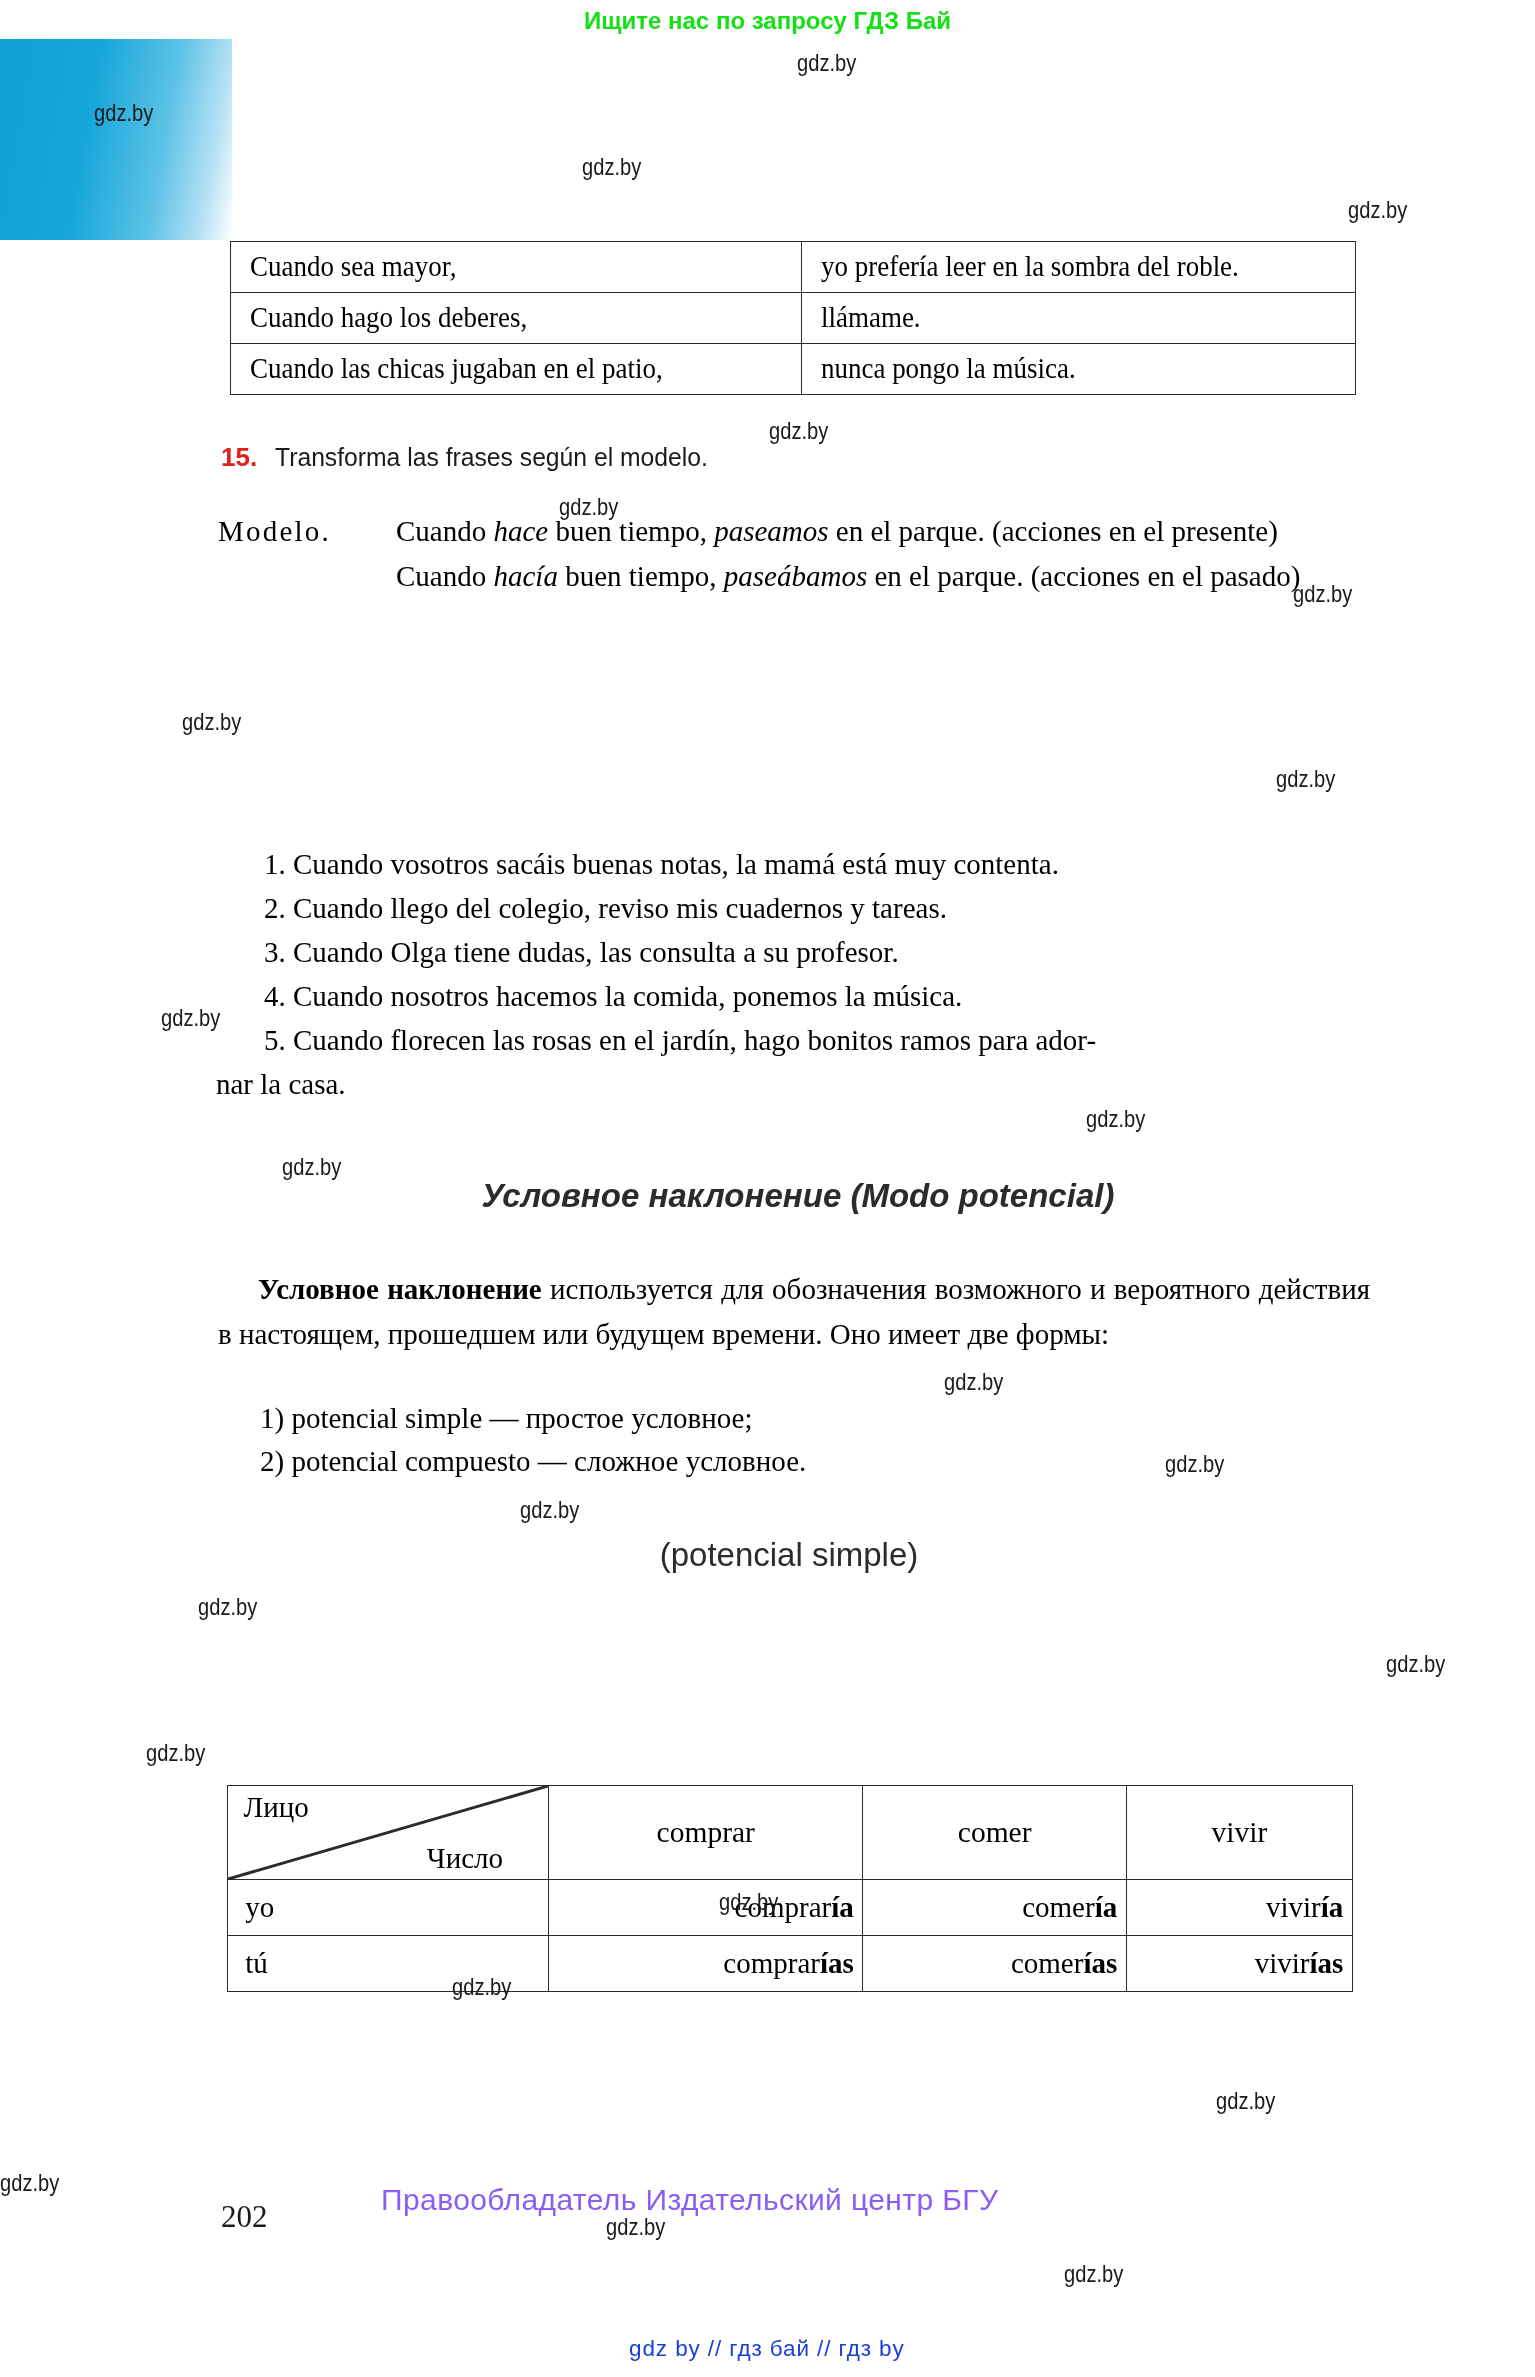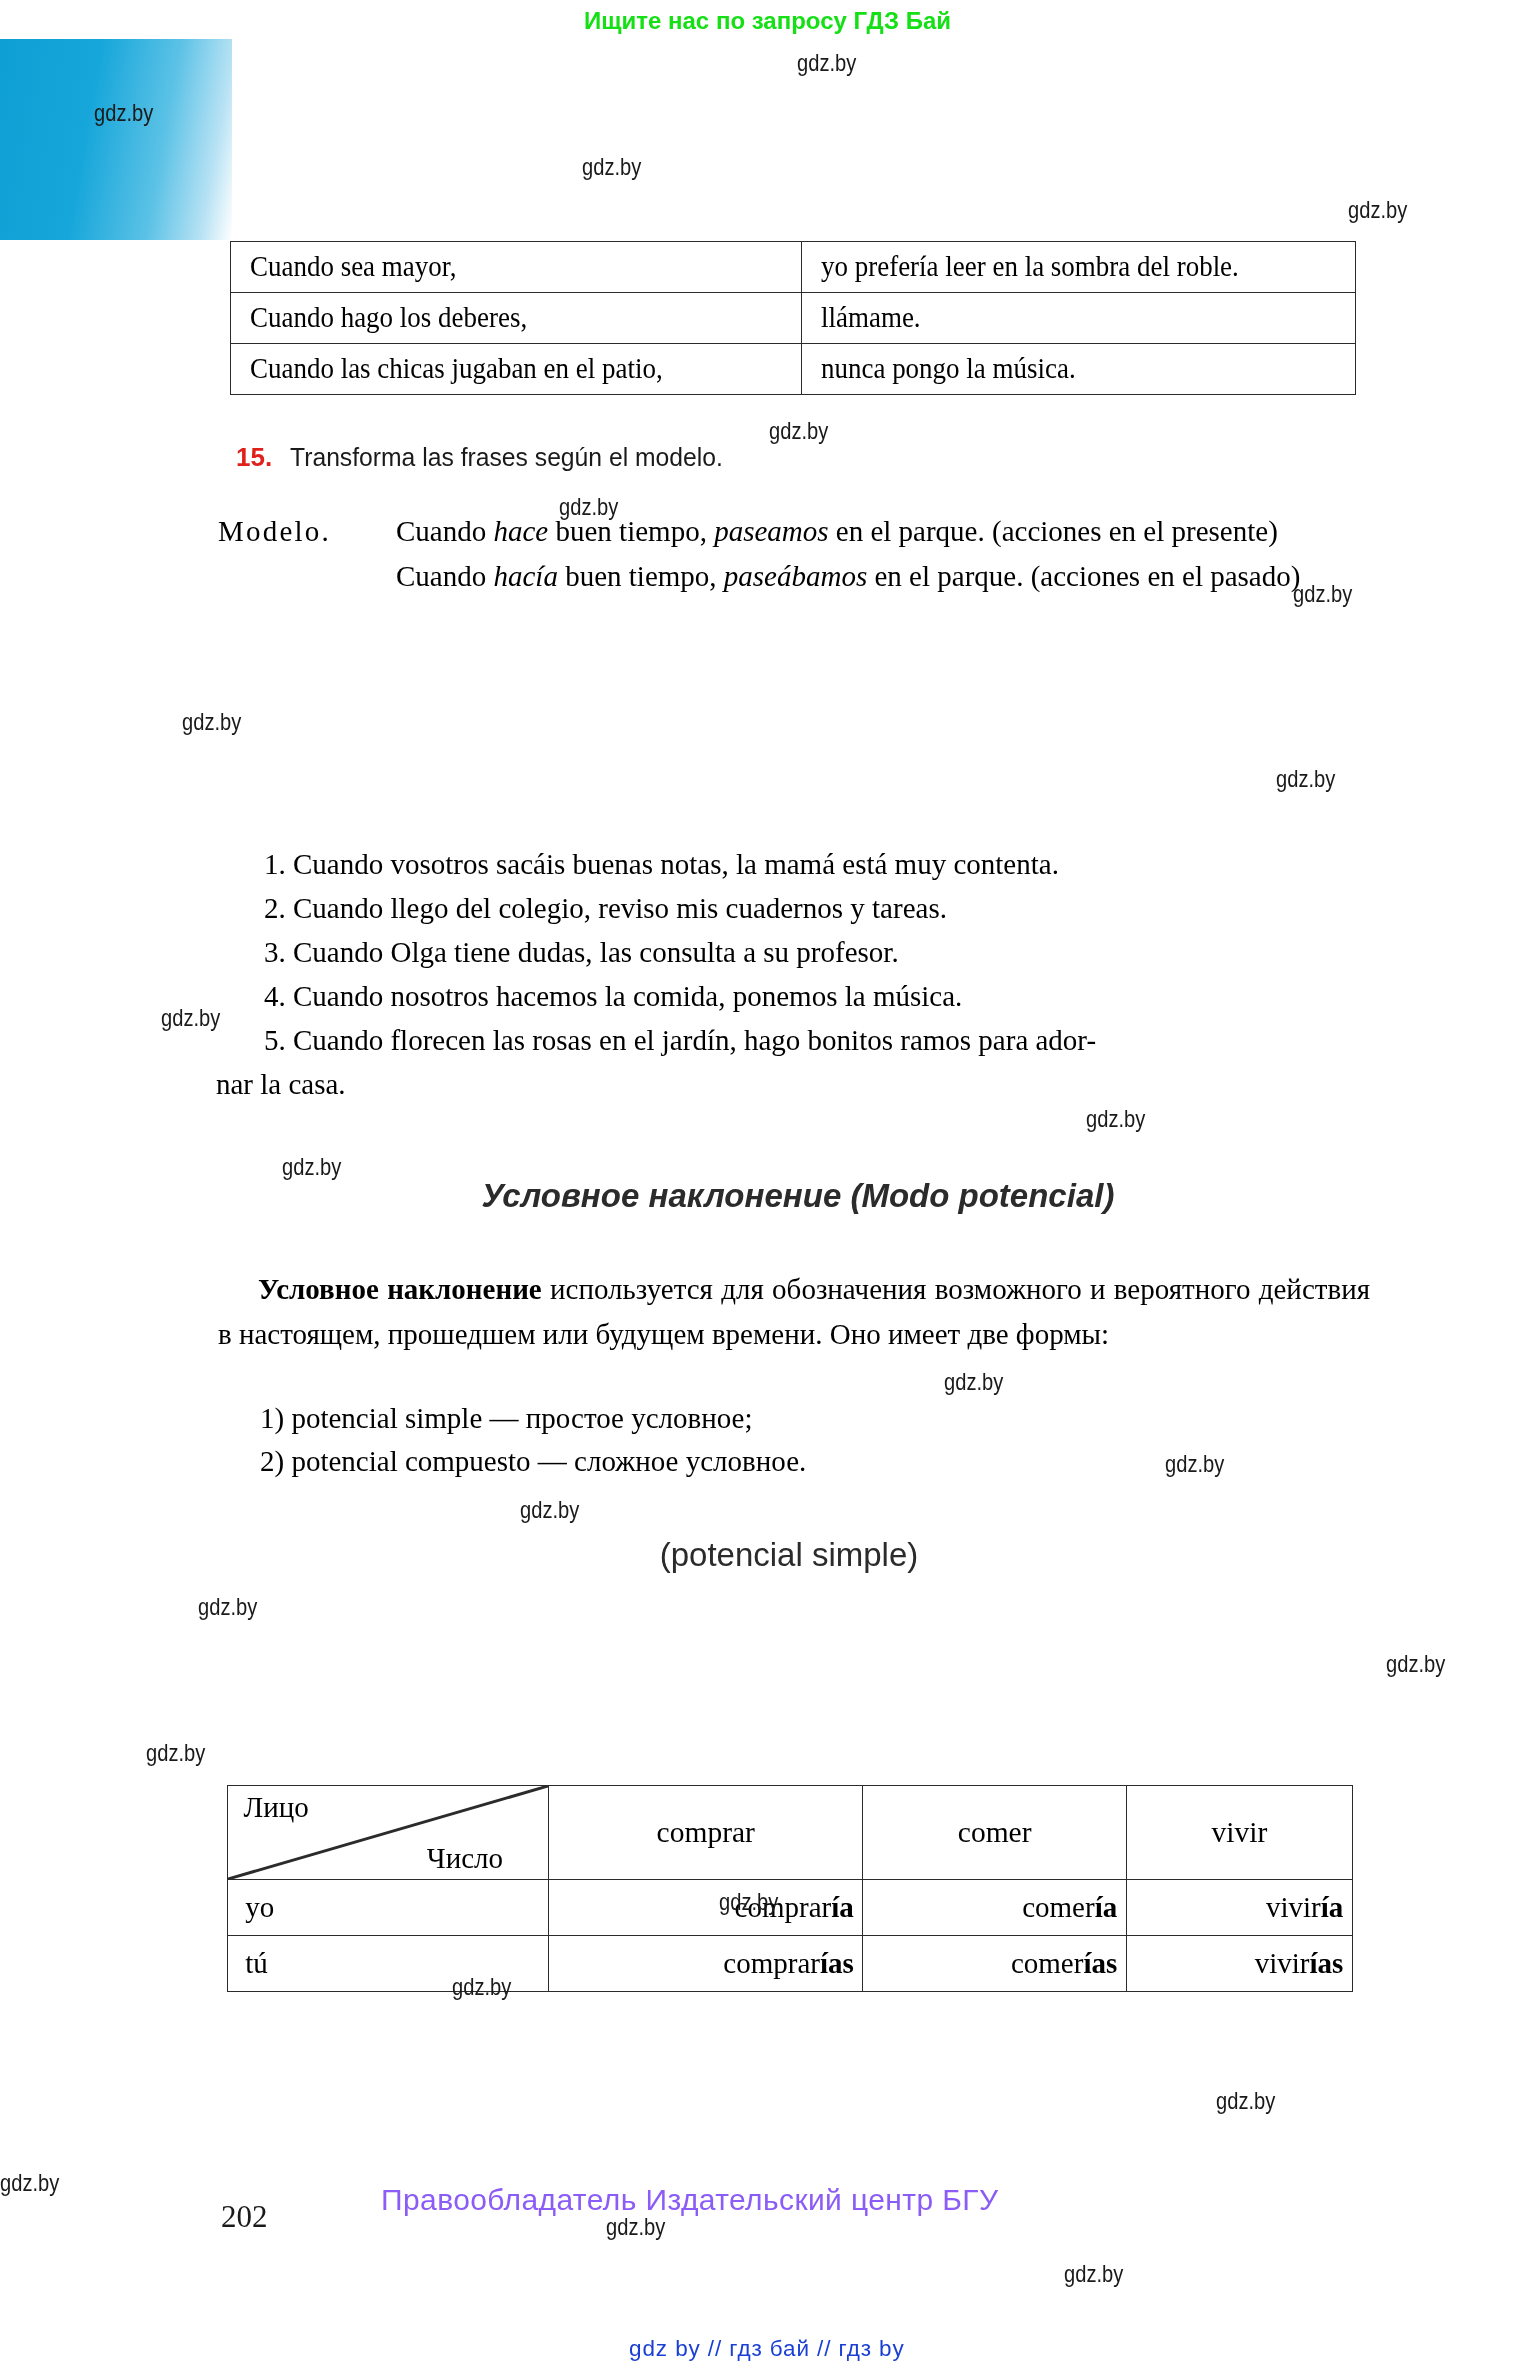--- a/index.html
+++ b/index.html
@@ -86,21 +86,20 @@
   .match-table td.col-b { width: 555px; }
   .sq { display:inline-block; transform: scaleX(0.93); transform-origin:left center; }
 
   
   .ex {
     position: absolute;
     left: 221px; top: 442px;
     font-family: "Liberation Sans", sans-serif;
     font-size: 26px;
     white-space: nowrap;
-    margin-left: 15px;
   }
   .ex .num { color: #e0201b; font-weight: bold; margin-right: 10.4px; }
   .ex .txt { color: #1a1a1a; display:inline-block; transform: scaleX(0.95); transform-origin:left center;}
 
   
   .modelo-wrap {
     position: absolute;
     left: 218px; top: 509px;
     width: 1152px;
     font-size: 29px;

